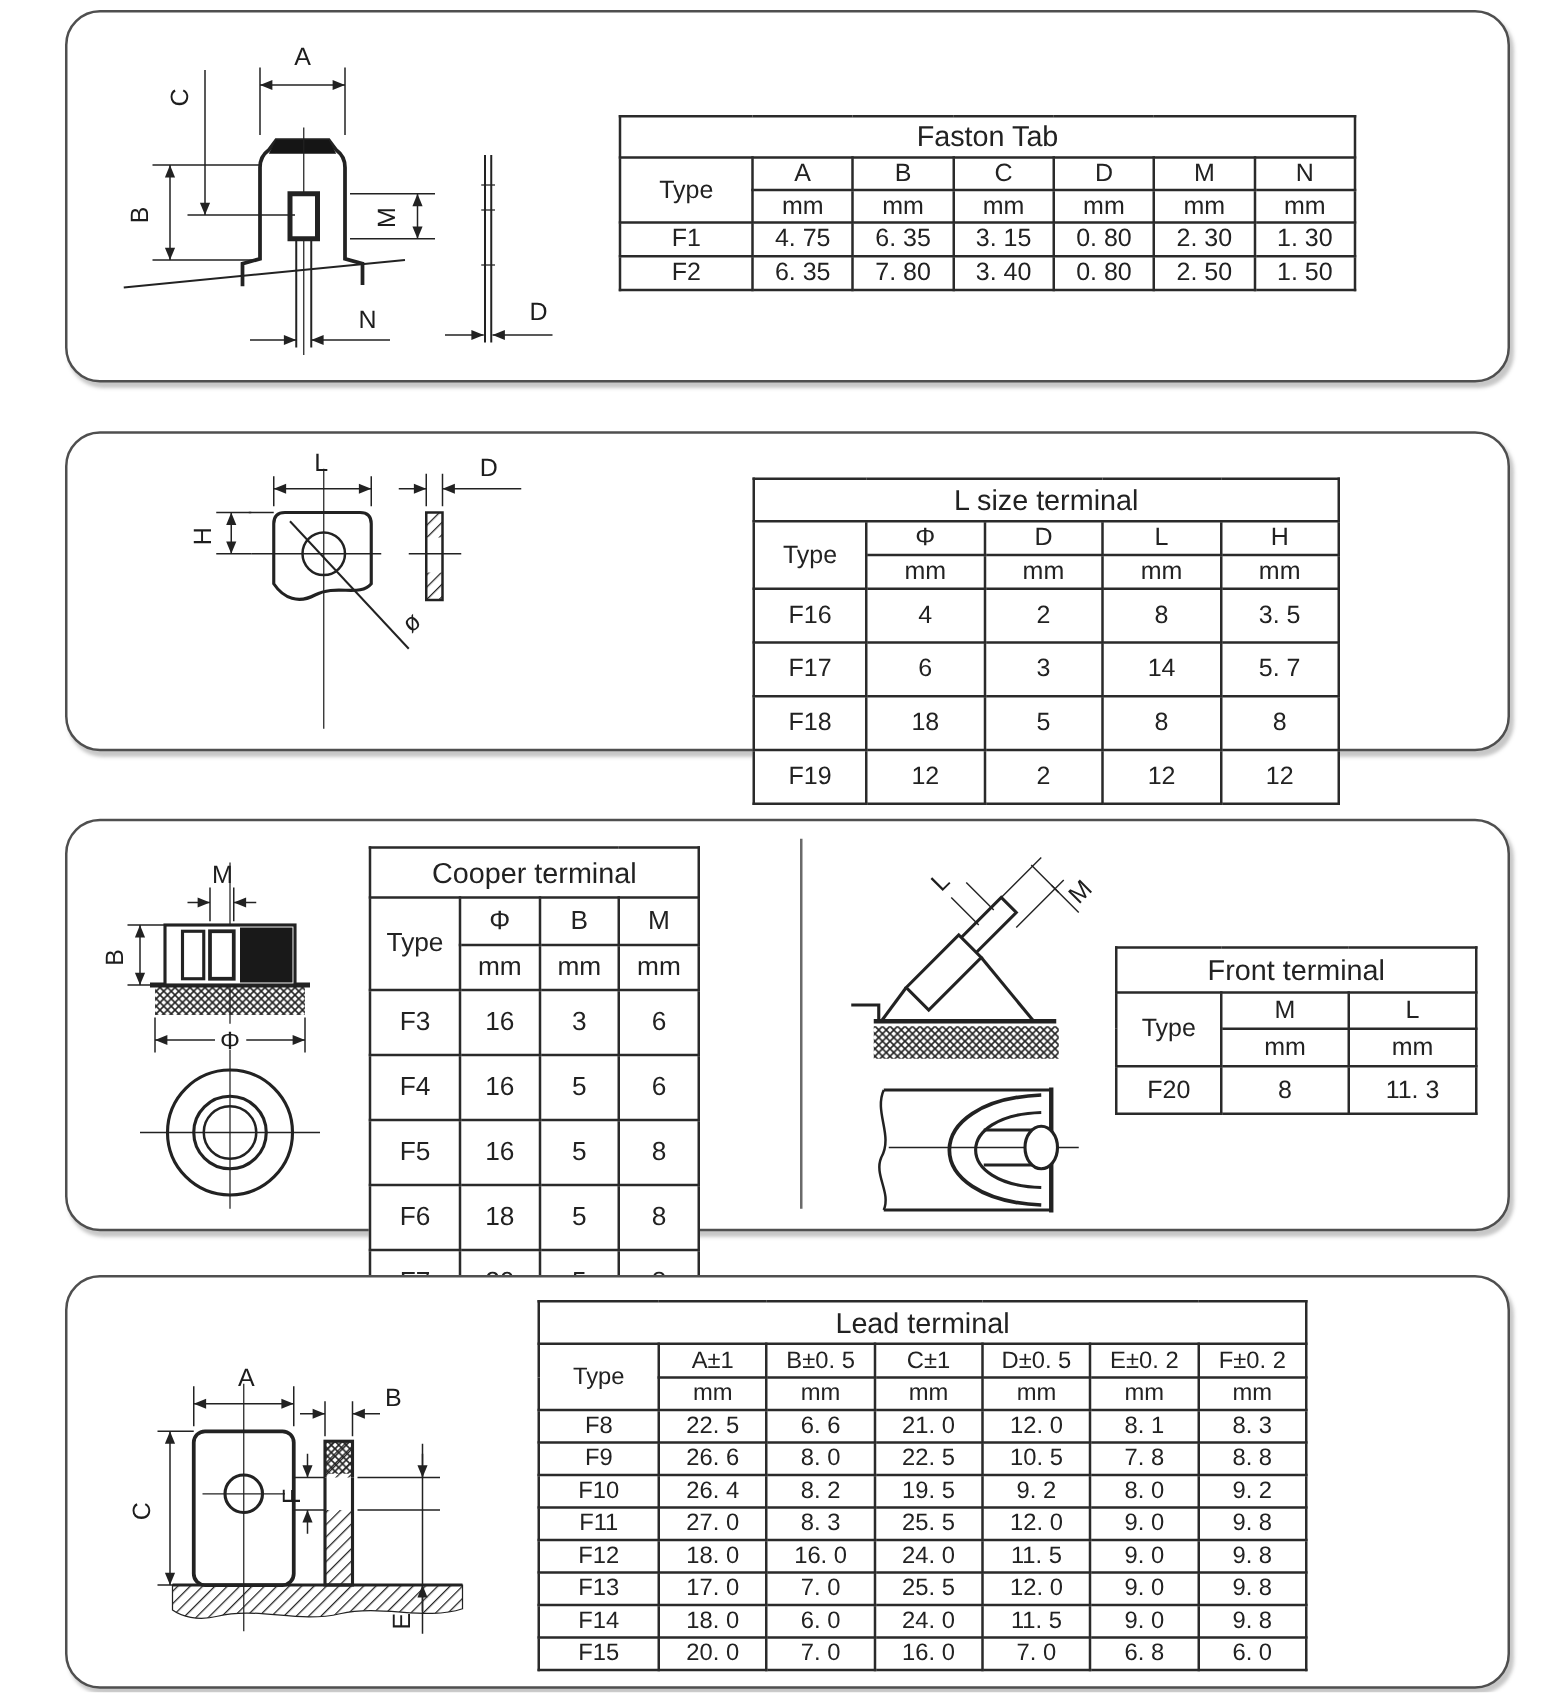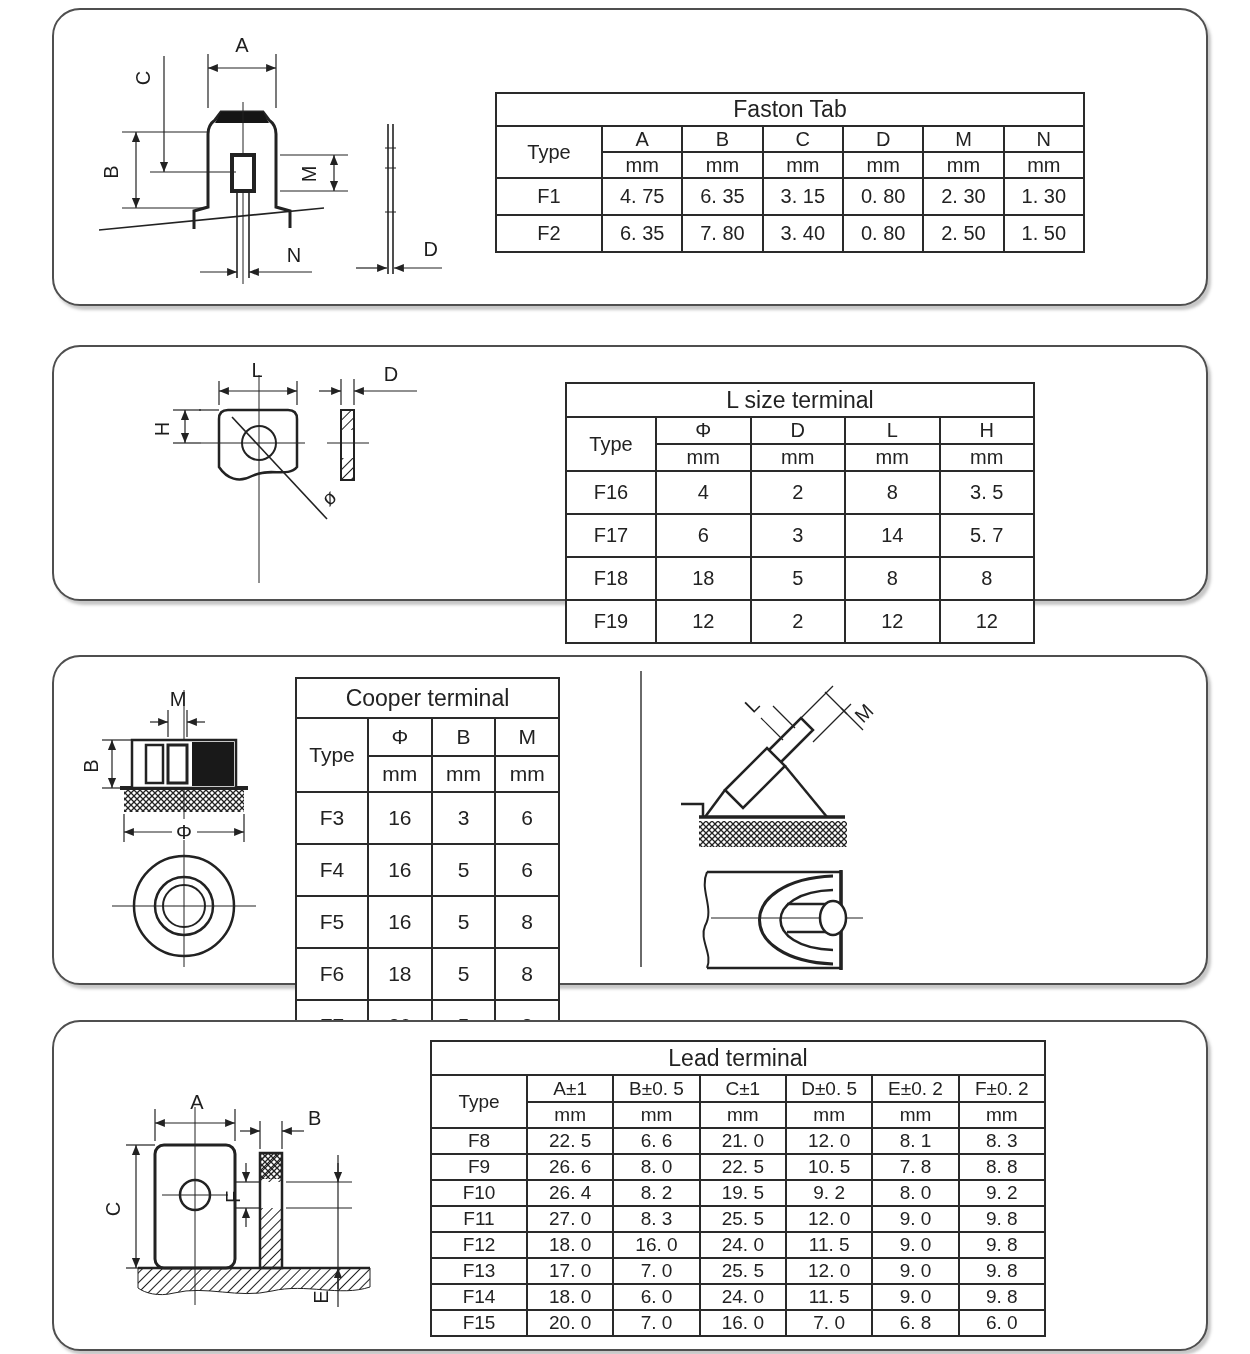--- a/index.html
+++ b/index.html
@@ -7,22 +7,22 @@
         font-family:"Liberation Sans",sans-serif;color:#1f1f1f;}
   .panel{position:absolute;background:#fff;border:2px solid #4f4f4f;border-radius:28px;
          box-shadow:3px 4px 3px rgba(130,130,130,.45);}
   .divider{position:absolute;width:2px;background:#6a6a6a;}
   
   .tbl{position:absolute;border-collapse:collapse;table-layout:fixed;background:#fff;color:#222;}
   .tbl td{border:2px solid #2a2a2a;text-align:center;vertical-align:middle;padding:0;
           font-family:"Liberation Sans",sans-serif;}
   .tbl tr.t-title td{font-size:23px;}
   .t1{width:590px;font-size:20px;}
-  .t1 tr.t-title{height:33px}.t1 tr.t-head{height:26px}.t1 tr.t-unit{height:26px}.t1 tr.t-row{height:37px}
-  .t2{width:470px;font-size:20px;}
+  .t1 tr.t-title{height:33px}.t1 tr.t-head{height:26px}.t1 tr.t-unit{height:26px}.t1 tr.t-row{height:27px}
+  .t2{width:470px;font-size:20px;margin-left:37px;}
   .t2 tr.t-title{height:34px}.t2 tr.t-head{height:27px}.t2 tr.t-unit{height:27px}.t2 tr.t-row{height:43px}
   .t3{width:265px;font-size:21px;}
   .t3 tr.t-title{height:40px}.t3 tr.t-head{height:38px}.t3 tr.t-unit{height:36px}.t3 tr.t-row{height:52px}
   .t4{width:290px;font-size:20px;}
   .t4 tr.t-title{height:36px}.t4 tr.t-head{height:29px}.t4 tr.t-unit{height:30px}.t4 tr.t-row{height:38px}
   .t5{width:616px;font-size:19px;}
   .t5 tr.t-title{height:34px}.t5 tr.t-head{height:27px}.t5 tr.t-unit{height:26px}.t5 tr.t-row{height:26px}
   
   svg{position:absolute;overflow:visible;}
   svg line,svg path,svg rect,svg circle,svg ellipse,svg polyline,svg polygon{stroke:#222;fill:none;}
@@ -374,20 +374,46 @@
         <line x1="204" y1="208" x2="204" y2="308" class="s35"></line>
         <line x1="74" y1="256" x2="226" y2="256" class="s12"></line>
         <path d="M196,214 C98,218 98,298 196,302" class="s30"></path>
         <path d="M196,228 C126,230 126,286 196,288" class="s25"></path>
         <line x1="150" y1="242" x2="196" y2="242" class="s25"></line>
         <line x1="150" y1="270" x2="196" y2="270" class="s25"></line>
         <ellipse cx="196" cy="256" rx="13" ry="17" class="s25" style="fill:#fff"></ellipse>
       </g>
     </svg>
 
+    <table class="tbl t4" style="left:838px;top:100px">
+        <colgroup>
+          <col style="width:84px">
+          <col>
+          <col>
+        </colgroup>
+        <tbody>
+          <tr class="t-title">
+            <td colspan="3">Front terminal</td>
+          </tr>
+          <tr class="t-head">
+            <td rowspan="2">Type</td>
+            <td>M</td>
+            <td>L</td>
+          </tr>
+          <tr class="t-unit">
+            <td>mm</td>
+            <td>mm</td>
+          </tr>
+          <tr class="t-row">
+            <td>F20</td>
+            <td>8</td>
+            <td>11. 3</td>
+          </tr>
+        </tbody>
+      </table>
   </div>
 
   <div class="panel" style="left:52px;top:1020px;width:1152px;height:327px;">
 
     <svg width="340" height="248" viewBox="0 0 340 248" style="left:46px;top:41px">
       <g>
         <path d="M38,205 L270,205 L270,224 C240,234 206,220 172,228 C138,236 106,222 74,230 C58,234 45,230 38,225 Z" style="fill:url(#hatch)" class="s10"></path>
         <line x1="38" y1="205" x2="270" y2="205" class="s25"></line>
       </g>
       <g>

